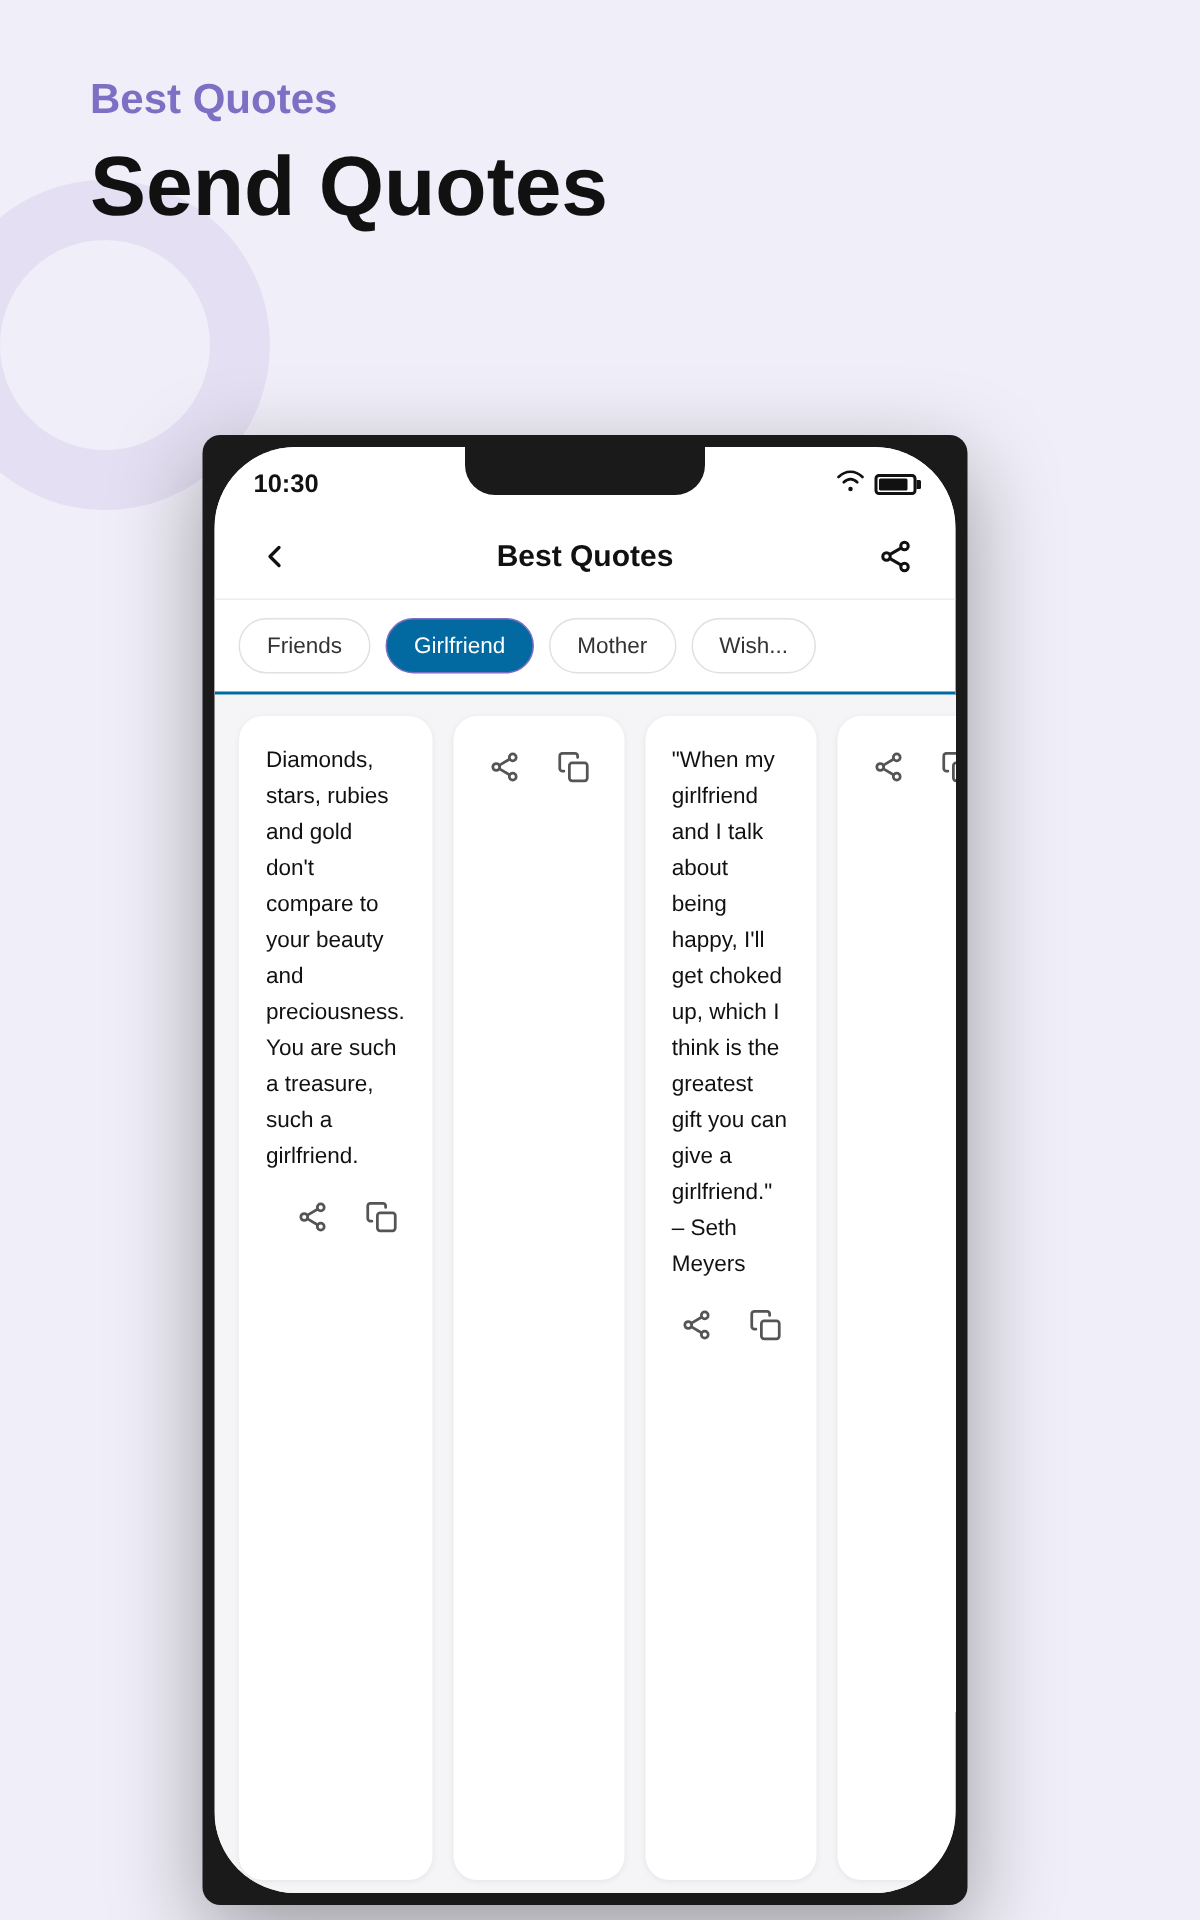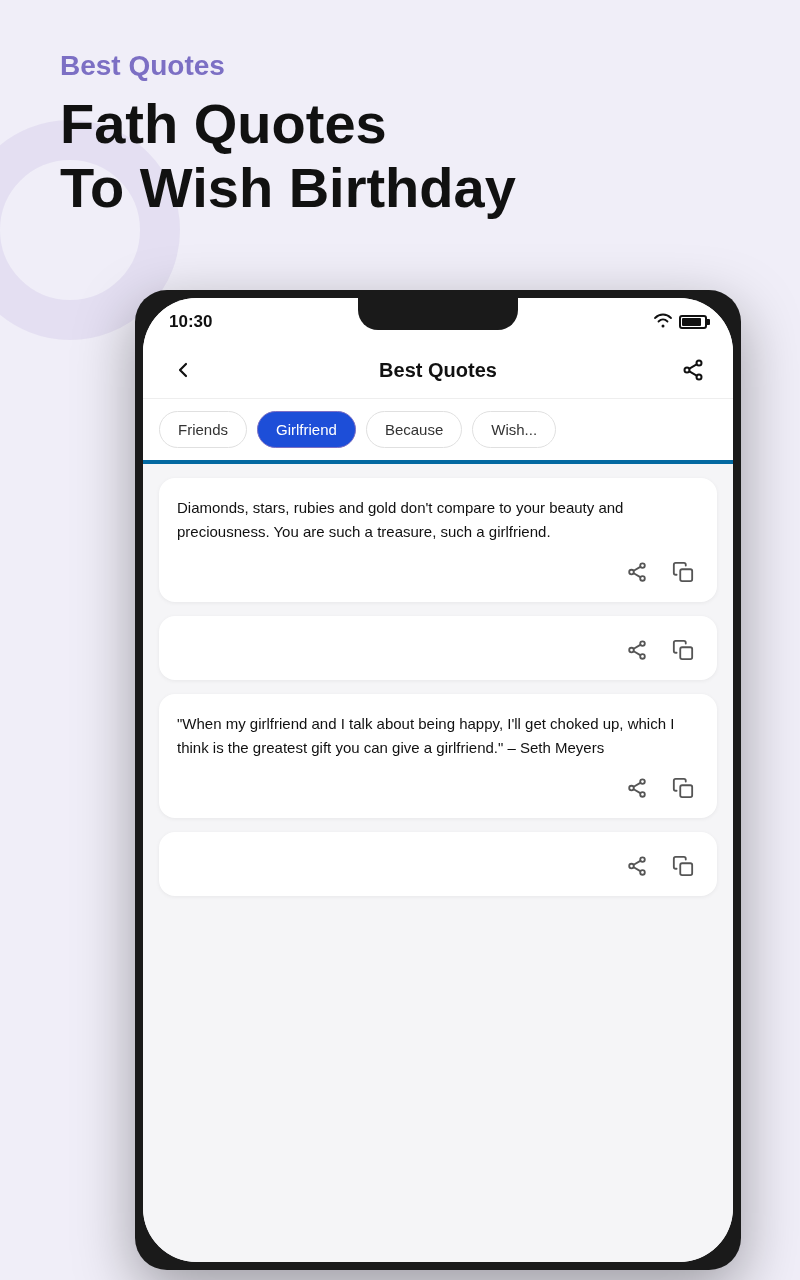--- a/index.html
+++ b/index.html
@@ -49,24 +49,24 @@
       position: absolute;
       top: 290px;
       left: 50%;
       transform: translateX(-50%);
       width: 530px;
       height: 980px;
       z-index: 2;
     }
 
     .phone-frame {
-      width: 606px;
+      width: 510px;
       height: 980px;
       background: #1a1a1a;
-      border-radius: 32px;
+      border-radius: 12px;
       padding: 8px;
       box-shadow: 0 20px 60px rgba(0,0,0,0.35);
       position: relative;
     }
 
     .phone-inner {
       width: 100%;
       height: 100%;
       background: #f5f5f7;
       border-radius: 54px;
@@ -186,48 +186,47 @@
     }
 
     
     .tabs-container {
       display: flex;
       align-items: center;
       padding: 12px 16px;
       background: #fff;
       gap: 10px;
       overflow: hidden;
-      border-bottom: 4px solid #0369a1;
+      border-bottom: 2px solid #0369a1;
     }
 
     .tab {
       padding: 9px 18px;
       border-radius: 25px;
       font-size: 15px;
       font-weight: 500;
       cursor: pointer;
       white-space: nowrap;
       border: 1px solid #e0e0e0;
       background: #fff;
       color: #333;
     }
 
     .tab.active {
-      background: #1d4ed8;
+      background: #0369a1;
       color: #fff;
       border-color: #7c6fc4;
     }
 
     
     .quotes-list {
       padding: 14px 16px;
       overflow-y: auto;
       height: calc(100% - 160px);
       display: flex;
-      flex-direction: column;
       gap: 14px;
       background: #f5f5f7;
     }
 
     .quote-card {
       background: #fff;
       border-radius: 16px;
       padding: 18px 18px 14px 18px;
       box-shadow: 0 1px 4px rgba(0,0,0,0.06);
     }
@@ -262,22 +261,21 @@
     }
   </style>
 </head>
 <body>
 
 <div class="bg-decoration"></div>
 
 <div class="header-section">
   <div class="best-quotes-label">Best Quotes</div>
   <div class="main-title">
-    <span>Fath Quotes</span><br>
-    <span>To Wish Birthday</span>
+    <span>Send Quotes</span><br>
   </div>
 </div>
 
 <div class="phone-container">
   <div class="phone-frame">
     <div class="phone-inner">
 
       <div class="notch"></div>
 
       <div class="status-bar">
@@ -310,21 +308,21 @@
             <circle cx="18" cy="19" r="2.5"></circle>
             <line x1="8.4" y1="13.4" x2="15.6" y2="17.6"></line>
             <line x1="15.6" y1="6.4" x2="8.4" y2="10.6"></line>
           </svg>
         </div>
       </div>
 
       <div class="tabs-container">
         <div class="tab">Friends</div>
         <div class="tab active">Girlfriend</div>
-        <div class="tab">Because</div>
+        <div class="tab">Mother</div>
         <div class="tab">Wish...</div>
       </div>
 
       <div class="quotes-list">
 
         <div class="quote-card">
           <div class="quote-text">Diamonds, stars, rubies and gold don't compare to your beauty and preciousness. You are such a treasure, such a girlfriend.</div>
           <div class="quote-actions">
             <div class="action-btn">
               <svg viewBox="0 0 24 24" fill="none" stroke="#555" stroke-width="2" stroke-linecap="round" stroke-linejoin="round">

